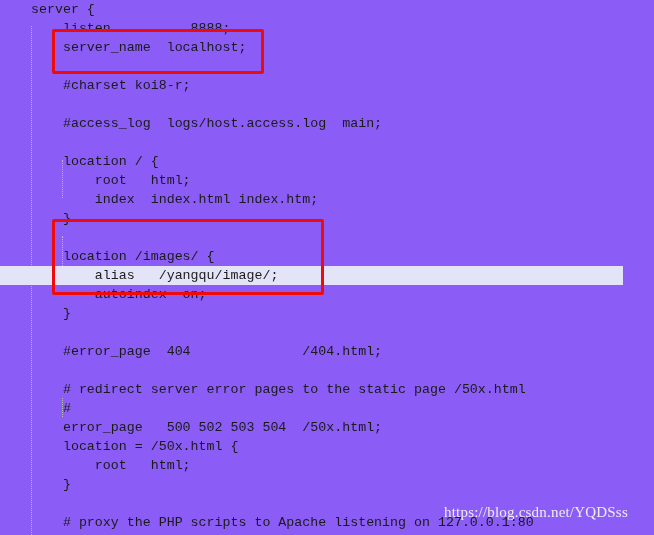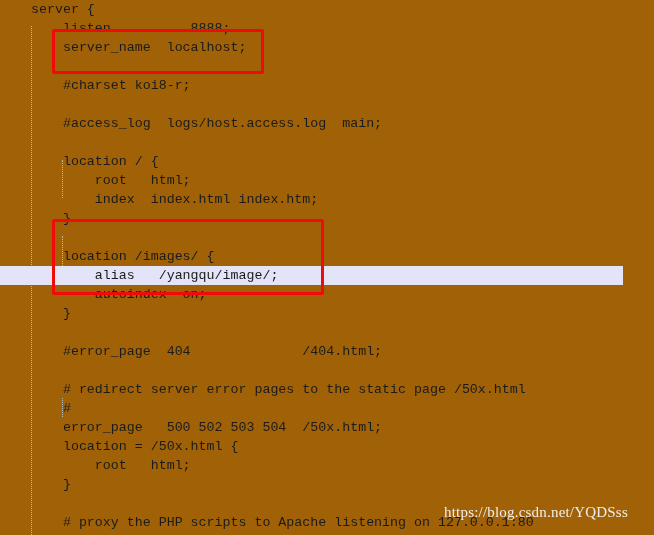--- a/index.html
+++ b/index.html
@@ -4,21 +4,21 @@
 <style>
   html, body {
     margin: 0;
     padding: 0;
     background: #ffffff;
   }
   #screen {
     position: relative;
     width: 654px;
     height: 535px;
-    background: #a16207;
+    background: #8b5cf6;
     overflow: hidden;
     font-family: "Liberation Mono", "DejaVu Sans Mono", monospace;
   }
 
   
   #code {
     position: absolute;
     left: 0;
     top: 0;
     width: 654px;

